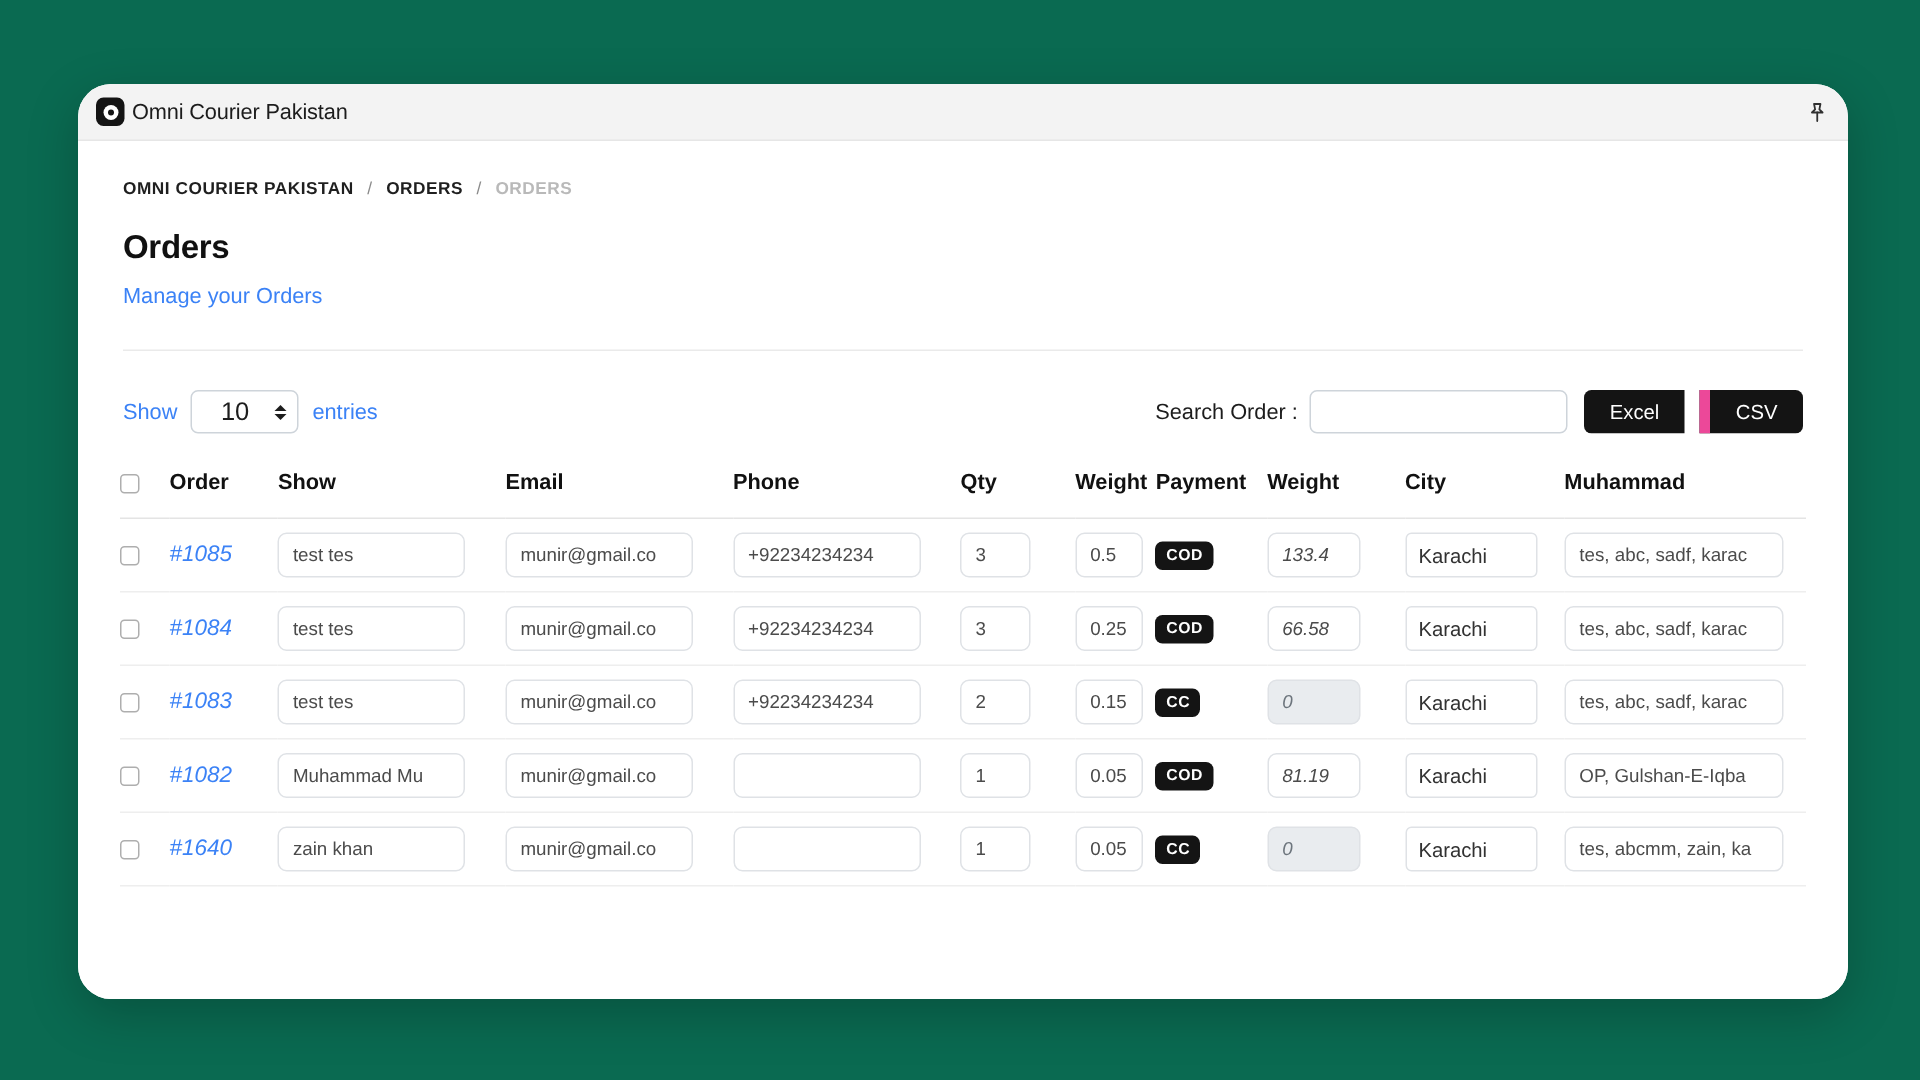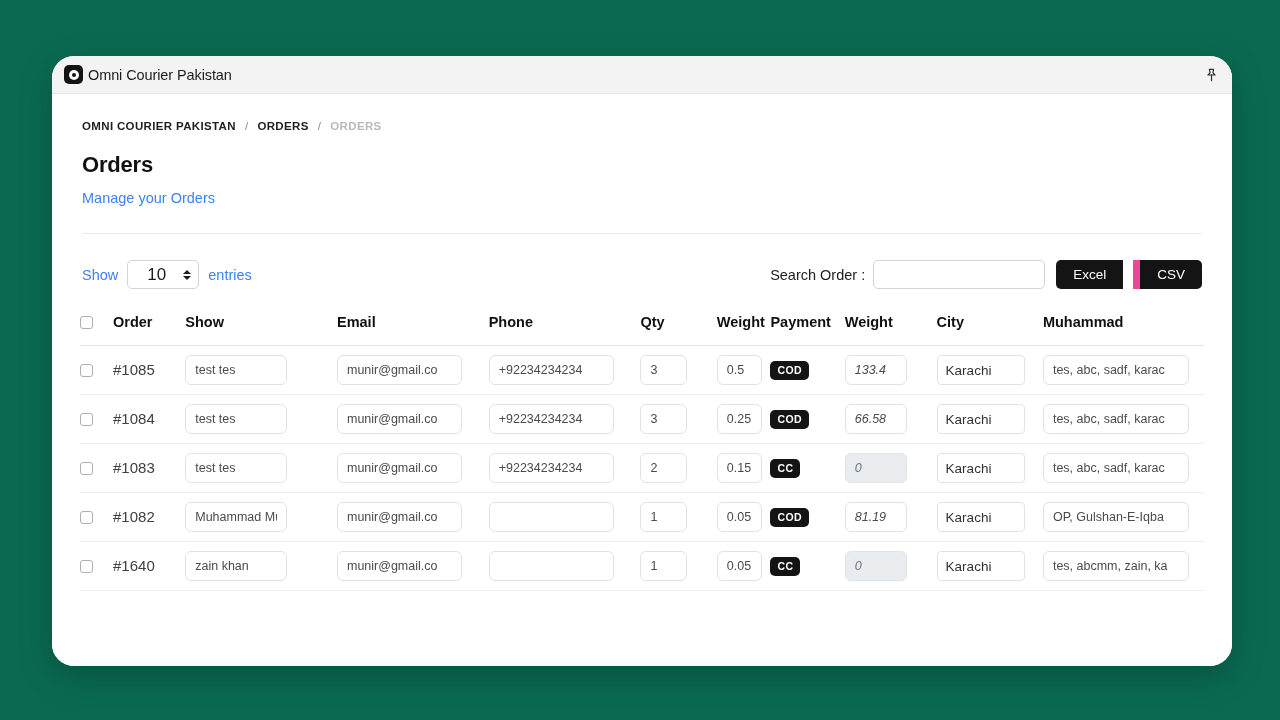--- a/index.html
+++ b/index.html
@@ -222,41 +222,42 @@
   .row-check {
     width: 13px; height: 13px;
     border: 1px solid #aeaeae;
     border-radius: 3px;
     background: #fff;
     display: block;
     cursor: pointer;
   }
   .order-id {
     font-size: 15px;
-    color: #404040;
+    color: #3b82f6;
     white-space: nowrap;
+    font-style: italic;
   }
   .cell-input {
     height: 30px;
     border: 1px solid #dfe2e6;
     border-radius: 6px;
     background: #ffffff;
     font-size: 12.5px;
     color: #4b4b4b;
     font-family: "Liberation Sans", sans-serif;
     padding: 0 9px;
     outline: none;
     width: 100%;
   }
   .cell-input::placeholder { color: #b3b3b3; }
   .cell-input[disabled] {
     background: #e9ecef;
     color: #6d757d;
   }
-  .w-name   { width: 102px; }
+  .w-name   { width: 125px; }
   .w-email  { width: 125px; }
   .w-phone  { width: 125px; }
   .w-qty    { width: 47px; text-align: left; }
   .w-weight { width: 45px; }
   .w-amount { width: 62px; font-style: italic; }
   .w-addr   { width: 146px; }
   .city-select {
     width: 88px;
     height: 30px;
     border: 1px solid #dfe2e6;

